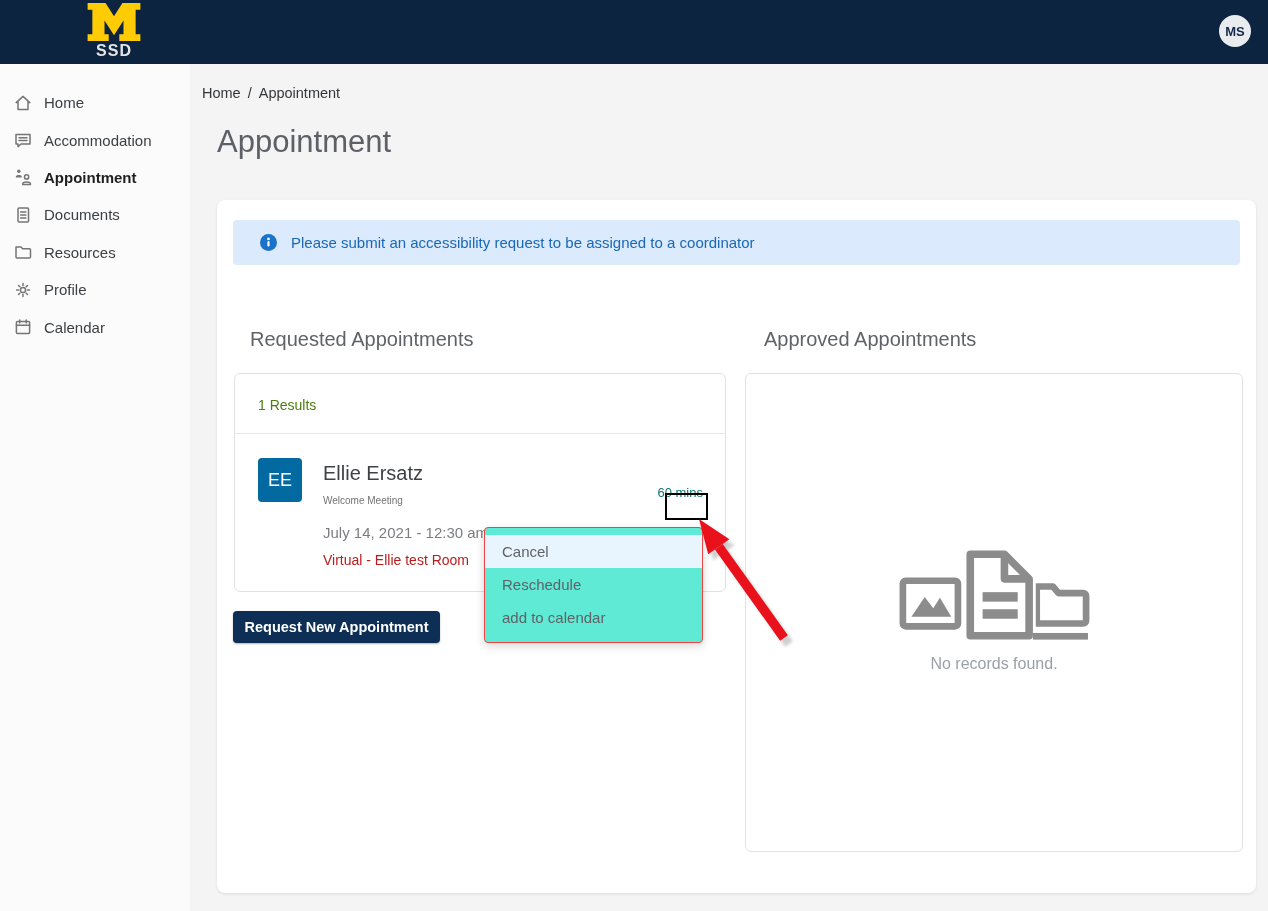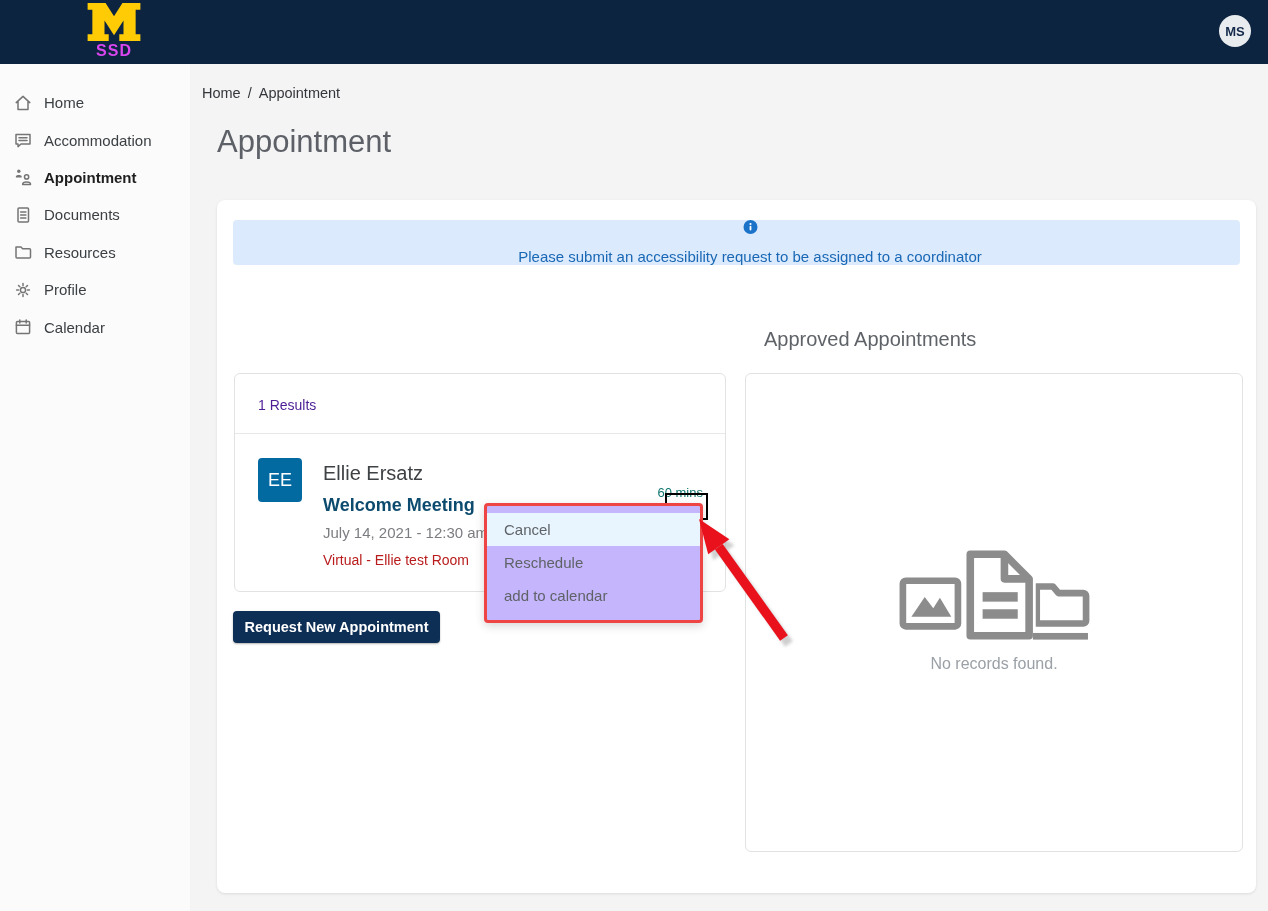--- a/index.html
+++ b/index.html
@@ -3,21 +3,21 @@
 <meta charset="utf-8">
 <style>
   * { margin:0; padding:0; box-sizing:border-box; }
   body { background:#e9e9e9; font-family:"Liberation Sans", sans-serif; }
   .stage { position:relative; width:1268px; height:911px; background:#f4f4f5; overflow:hidden; }
 
   
   .header { position:absolute; left:0; top:0; width:1268px; height:64px; background:#0c2440; z-index:3; }
   .logo { position:absolute; left:86px; top:3px; width:56px; text-align:center; cursor:pointer; }
   .logo svg { display:block; margin:0 auto; }
-  .logo-text { color:#d946ef; font-weight:bold; font-size:16px; letter-spacing:1px; margin-top:1px; }
+  .logo-text { color:#e5e5e5; font-weight:bold; font-size:16px; letter-spacing:1px; margin-top:1px; }
   .user-avatar { position:absolute; right:17px; top:15px; width:32px; height:32px; border-radius:50%;
     background:#e9ecef; color:#13294b; font-size:13px; font-weight:bold;
     display:flex; align-items:center; justify-content:center; cursor:pointer; }
 
   
   .sidebar { position:absolute; left:0; top:64px; width:190px; height:847px; background:#fbfbfc; padding-top:20px; z-index:2; }
   .nav-item { height:37.4px; display:flex; align-items:center; padding-left:13px; gap:11px;
     font-size:15px; color:#3c4043; cursor:pointer; }
   .nav-item .nav-icon { width:20px; height:20px; flex:0 0 20px; display:flex; align-items:center; justify-content:center; }
   .nav-item.active { font-weight:bold; color:#1f1f1f; }
@@ -25,52 +25,52 @@
 
   
   .breadcrumb { position:absolute; left:202px; top:85px; font-size:14.5px; color:#33363a; display:flex; gap:7px; }
   .breadcrumb .bc-home { cursor:pointer; }
   .page-title { position:absolute; left:217px; top:124px; font-size:31px; font-weight:400; color:#5d6167; }
 
   .main-card { position:absolute; left:217px; top:200px; width:1039px; height:693px; background:#ffffff;
     border-radius:8px; box-shadow:0 1px 3px rgba(0,0,0,.1); }
 
   .info-banner { position:absolute; left:16px; top:20px; width:1007px; height:45px; background:#dbeafc;
-    border-radius:4px; display:flex; align-items:center; padding-left:27px; gap:14px;flex-direction:column; }
+    border-radius:4px; display:flex; align-items:center; padding-left:27px; gap:14px; }
   .info-banner .txt { font-size:15px; color:#1a68b5; }
 
   .section-h { position:absolute; font-size:20px; font-weight:400; color:#5f6368; }
   .h-requested { left:33px; top:128px; }
   .h-approved { left:547px; top:128px; }
 
   .req-card { position:absolute; left:17px; top:173px; width:492px; height:219px; background:#fff;
     border:1px solid #e2e2e3; border-radius:6px; }
-  .results { position:absolute; left:23px; top:23px; font-size:14px; color:#4c1d95; }
+  .results { position:absolute; left:23px; top:23px; font-size:14px; color:#4d7c0f; }
   .req-divider { position:absolute; left:0; top:59px; width:100%; height:1px; background:#e8e8e9; }
   .ee-avatar { position:absolute; left:23px; top:84px; width:44px; height:44px; border-radius:4px;
     background:#0369a1; color:#fff; font-size:18px; display:flex; align-items:center; justify-content:center; }
   .appt-name { position:absolute; left:88px; top:88px; font-size:20px; color:#3f4245; font-weight:500; }
-  .appt-type { position:absolute; left:88px; top:121px; font-size:18px; font-weight:bold; color:#0c4a6e; }
+  .appt-type { position:absolute; left:88px; top:121px; font-size:10px; font-weight:normal; color:#737373; }
   .appt-date { position:absolute; left:88px; top:150px; font-size:15px; color:#7b7d80; }
   .appt-loc  { position:absolute; left:88px; top:178px; font-size:14px; color:#b91c1c; }
   .appt-dur  { position:absolute; right:22px; top:111px; font-size:13px; color:#0f766e; }
 
   .request-btn { position:absolute; left:16px; top:411px; width:207px; height:32px; background:#0d2e55;
     color:#fff; font-family:"Liberation Sans",sans-serif; font-size:14.5px; font-weight:bold; border:none;
     border-radius:4px; cursor:pointer; box-shadow:0 1px 2px rgba(0,0,0,.3); }
 
   .appr-card { position:absolute; left:528px; top:173px; width:498px; height:479px; background:#fff;
     border:1px solid #e2e2e3; border-radius:6px; display:flex; flex-direction:column; align-items:center; }
   .empty-icons { margin-top:165px; }
   .empty-text { font-size:16px; color:#9aa0a6; margin-top:4px; }
 
   
   .focus-rect { position:absolute; left:665px; top:493px; width:43px; height:27px;
     border:2.5px solid #000; z-index:4; cursor:pointer; background:transparent; }
-  .ctx-menu { position:absolute; left:484px; top:503px; width:219px; background:#c4b5fd; border:3px solid #ef4444;
+  .ctx-menu { position:absolute; left:484px; top:527px; width:219px; background:#5eead4; border:1px solid #ef4444;
     border-radius:4px; box-shadow:0 3px 10px rgba(0,0,0,.16); padding:7px 0 8px 0; z-index:5; }
   .ctx-item { height:33px; line-height:33px; padding-left:17px; font-size:15px; color:#5f6368; cursor:pointer; }
   .ctx-item.highlight { background:#e9f5fe; }
 
   .arrow-svg { position:absolute; left:640px; top:470px; z-index:6; pointer-events:none; }
 </style>
 </head>
 <body>
 
 <div class="stage">
@@ -162,20 +162,21 @@
 
     <div class="info-banner">
       <svg width="17" height="17" viewBox="0 0 17 17">
         <circle cx="8.5" cy="8.5" r="8.5" fill="#1a73c8"></circle>
         <circle cx="8.5" cy="4.9" r="1.3" fill="#ffffff"></circle>
         <rect x="7.4" y="7" width="2.2" height="5.6" rx="1.1" fill="#ffffff"></rect>
       </svg>
       <span class="txt">Please submit an accessibility request to be assigned to a coordinator</span>
     </div>
 
+    <div class="section-h h-requested">Requested Appointments</div>
     <div class="section-h h-approved">Approved Appointments</div>
 
     <div class="req-card">
       <div class="results">1 Results</div>
       <div class="req-divider"></div>
       <div>
         <div class="ee-avatar">EE</div>
         <div class="appt-name">Ellie Ersatz</div>
         <div class="appt-type">Welcome Meeting</div>
         <div class="appt-date">July 14, 2021 - 12:30 am</div>

